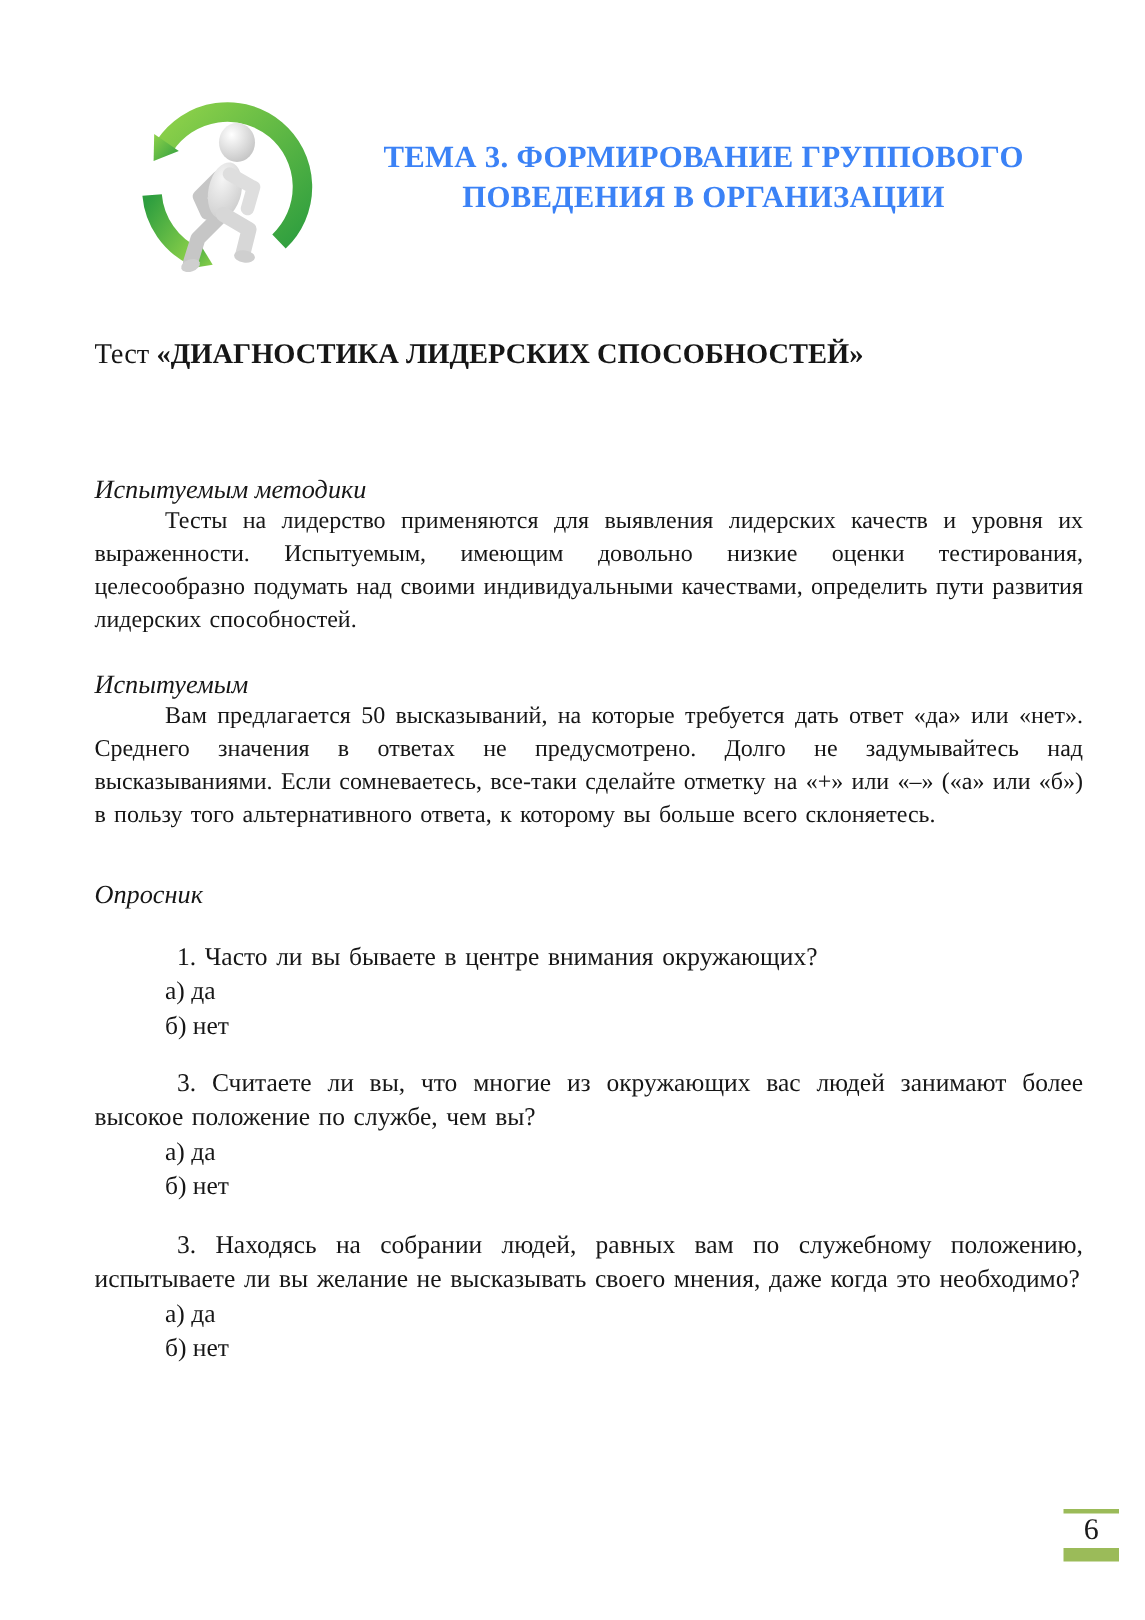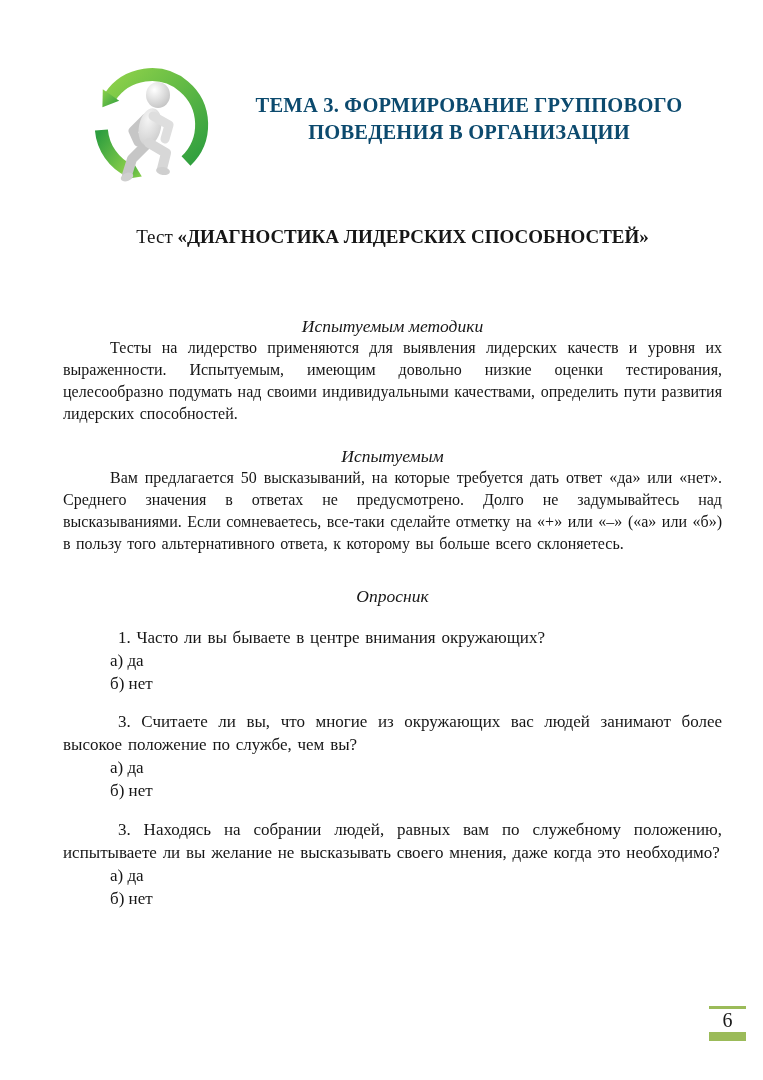--- a/index.html
+++ b/index.html
@@ -10,25 +10,25 @@
     font-family:"Liberation Serif","DejaVu Serif",serif;
     color:#161616;
     overflow:hidden;
   }
   
   .logo{position:absolute;left:86px;top:60px;width:132px;height:134px;}
   
   .header-title{
     position:absolute;left:236px;top:92px;width:466px;
     text-align:center;font-weight:bold;font-size:20.5px;line-height:27px;
-    letter-spacing:.2px;color:#0c4a6e;
+    letter-spacing:.2px;color:#3b82f6;
   }
   
   .content{position:absolute;left:63px;top:0;width:659px;height:1080px;}
-  .centered{position:absolute;width:100%;text-align:center;}
+  .centered{position:absolute;width:100%;}
   .test-line{top:226px;font-size:19px;}
   .test-line .bold{font-weight:bold;}
   .test-authors{top:254px;font-size:17.5px;}
   .sec-heading{font-style:italic;font-size:17.5px;}
   .h-purpose{top:316px;}
   .h-instruction{top:446px;}
   .h-questionnaire{top:586px;}
   .para{
     position:absolute;width:100%;
     font-size:16px;line-height:22px;

